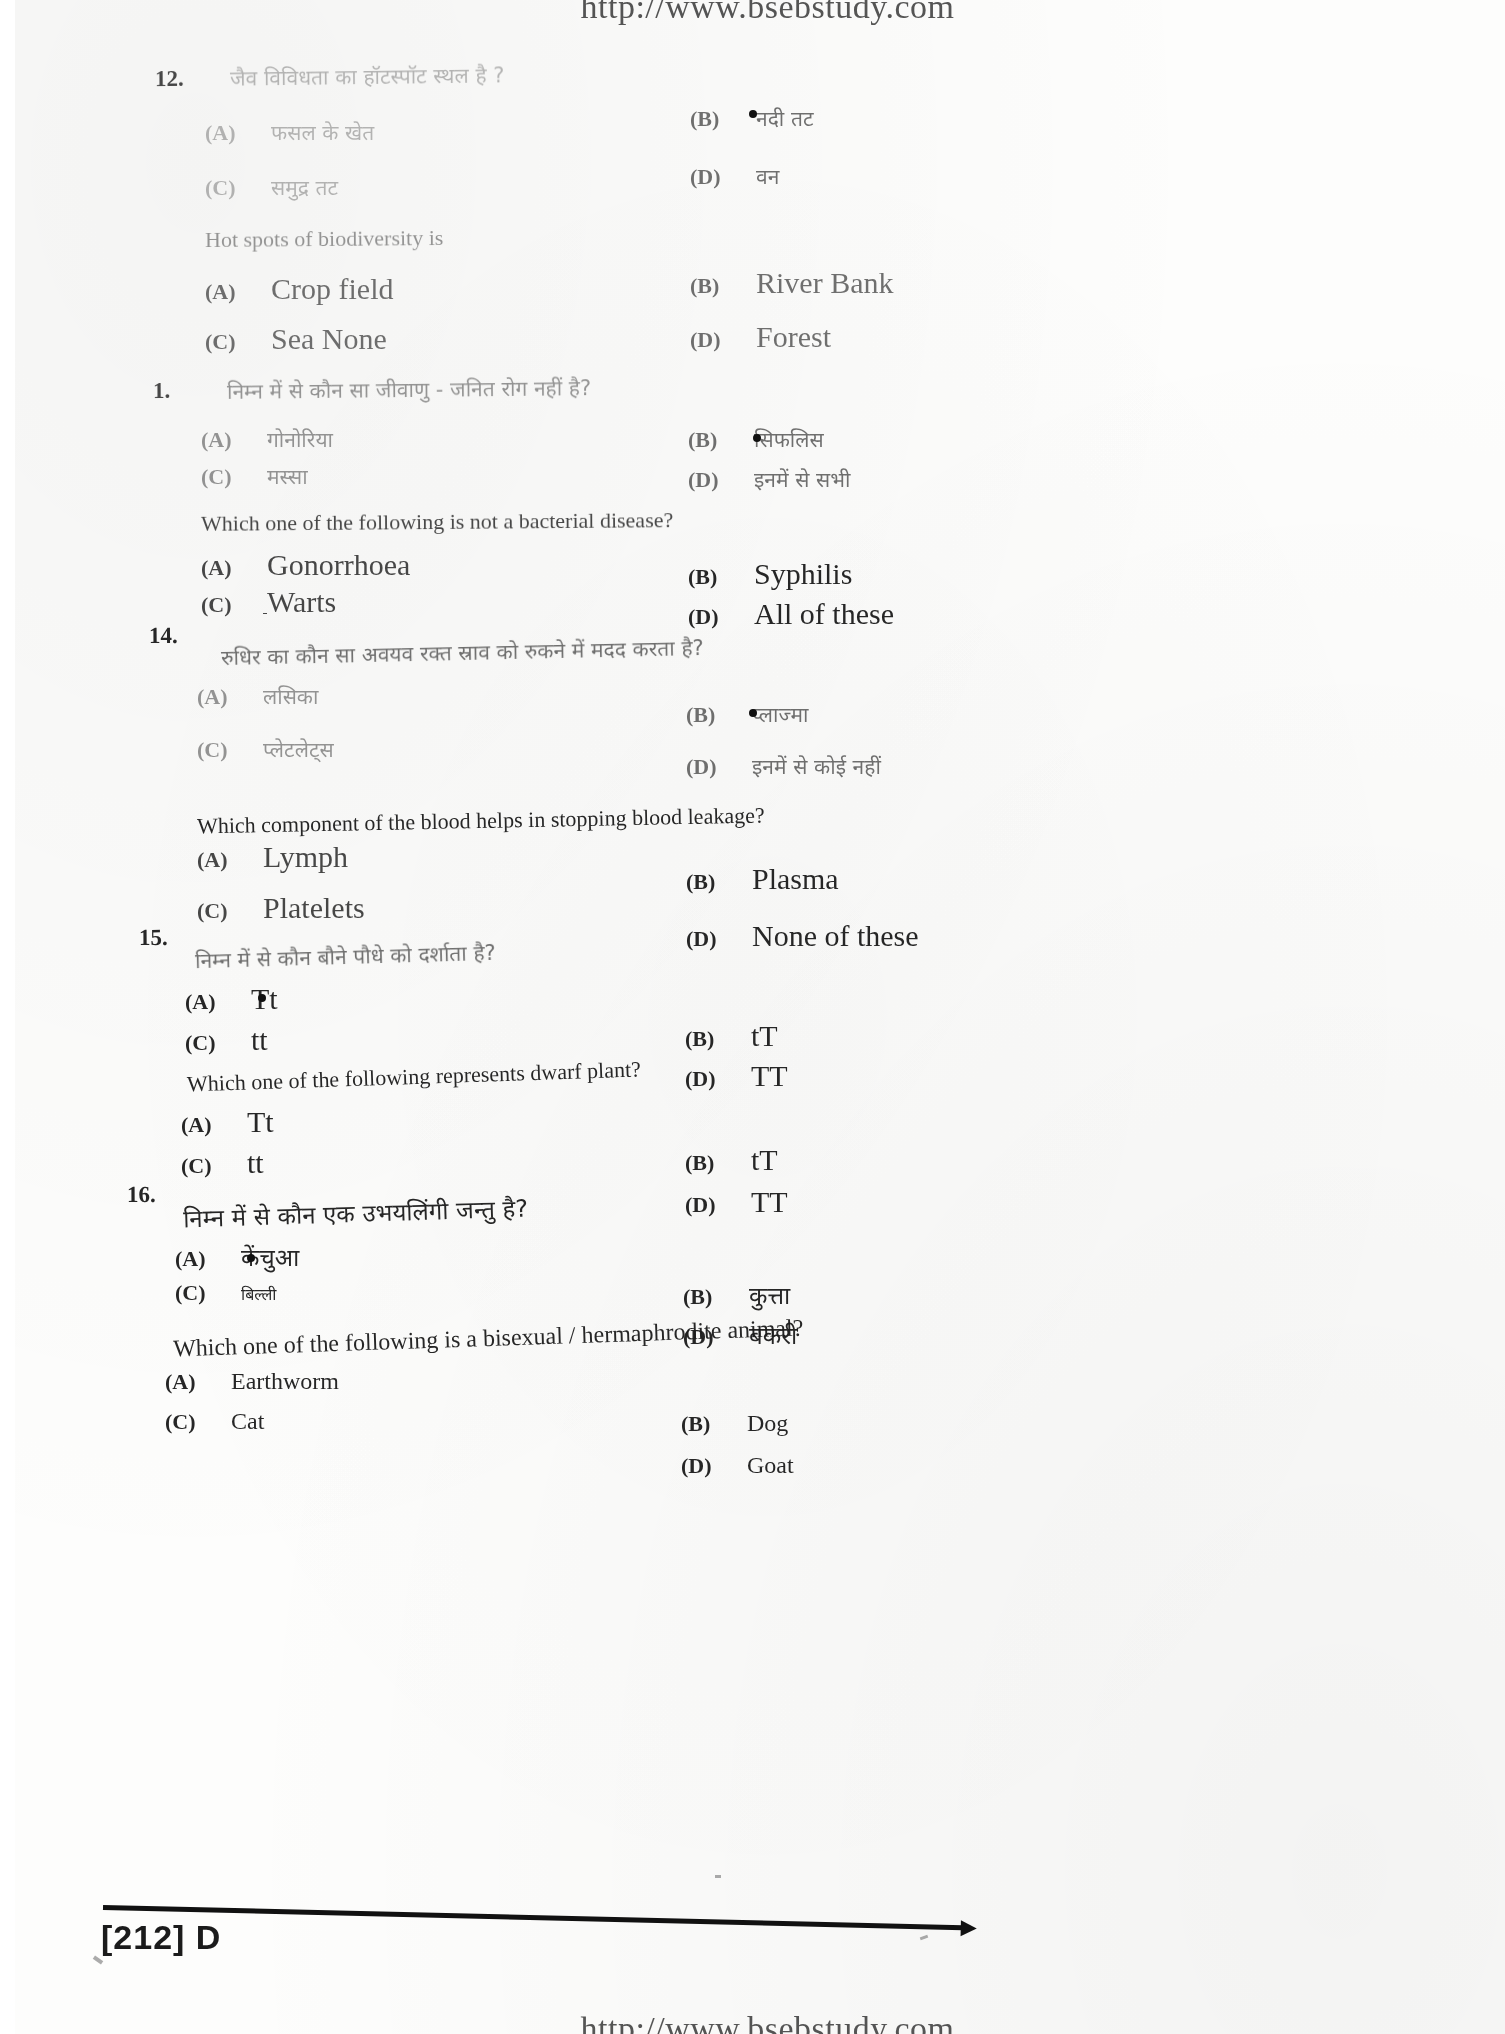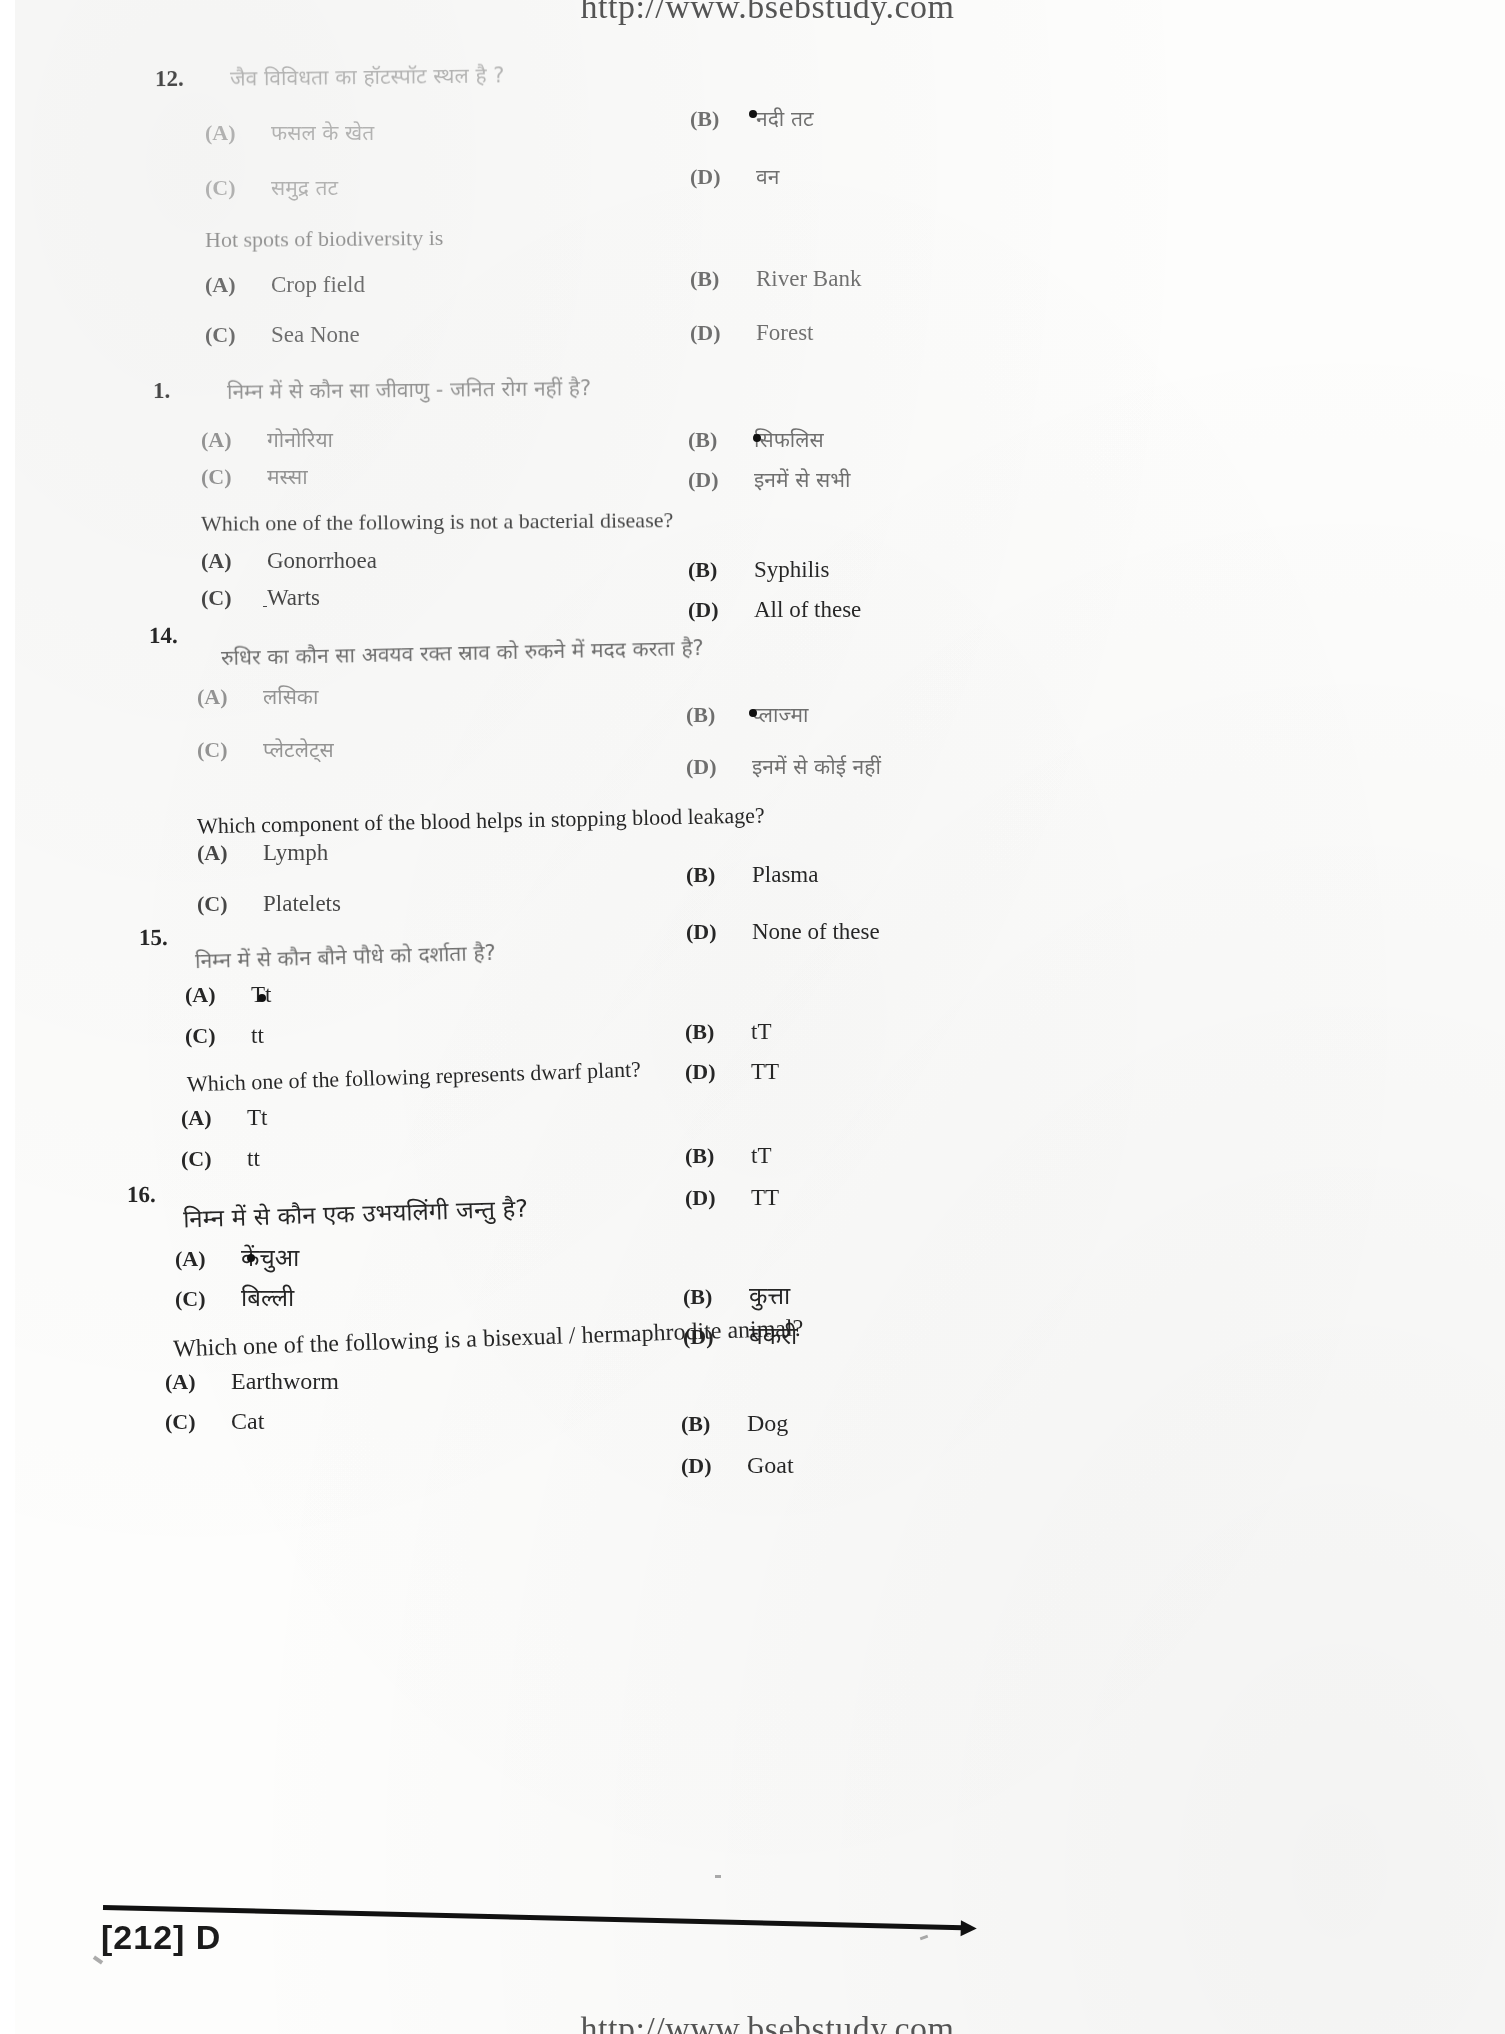--- a/index.html
+++ b/index.html
@@ -65,21 +65,21 @@
     white-space: nowrap;
   }
   .opt .lbl {
     display: inline-block;
     width: 62px;
     font-weight: 700;
     font-size: 22px;
   }
   .opt .val {
     display: inline-block;
-    font-size: 23px;
+    font-size: 30px;
   }
   .opt .val.hindi {
     font-family: "DejaVu Sans", sans-serif;
     font-size: 21px;
   }
 
   
   .f-vfaint { opacity: .30; filter: blur(0.7px); }
   .f-faint  { opacity: .45; filter: blur(0.55px); }
   .f-mid    { opacity: .62; filter: blur(0.4px); }
@@ -324,21 +324,21 @@
       <span class="val hindi" style="font-size:24px;">केंचुआ</span>
     </div>
     <div class="mark" style="left:232px; top:1254px;"></div>
 
     <div class="opt f-dark" style="left:668px; top:1278px;">
       <span class="lbl">(B)</span>
       <span class="val hindi" style="font-size:24px;font-family:Liberation Mono, monospace;">कुत्ता</span>
     </div>
     <div class="opt f-dark" style="left:160px; top:1280px;">
       <span class="lbl">(C)</span>
-      <span class="val hindi" style="font-size:24px;">बिल्ली</span>
+      <span class="val hindi" style="font-size:16px;">बिल्ली</span>
     </div>
     <div class="opt f-dark" style="left:668px; top:1318px;">
       <span class="lbl">(D)</span>
       <span class="val hindi" style="font-size:24px;">बकरी</span>
     </div>
 
     <div class="qtext eng f-dark" style="left:158px; top:1325px; transform:rotate(-1.9deg); font-size:24px;">Which one of the following is a bisexual / hermaphrodite animal?</div>
 
     <div class="opt f-dark" style="left:150px; top:1368px;">
       <span class="lbl">(A)</span>

